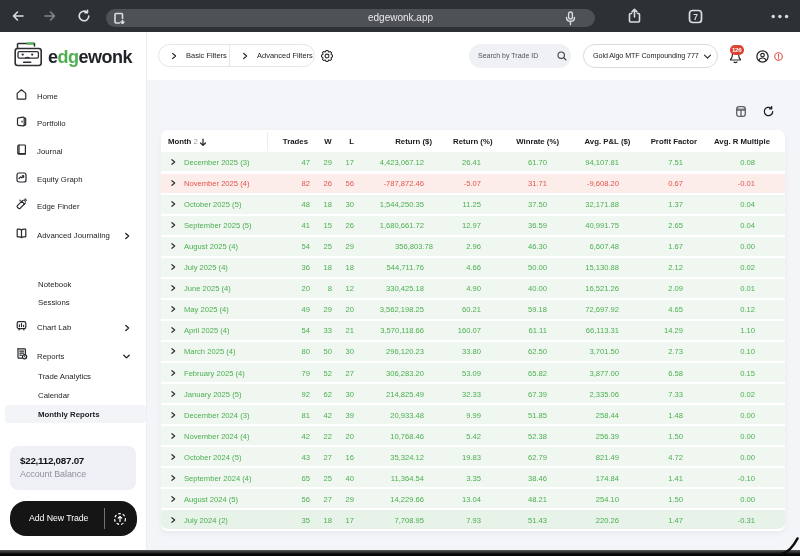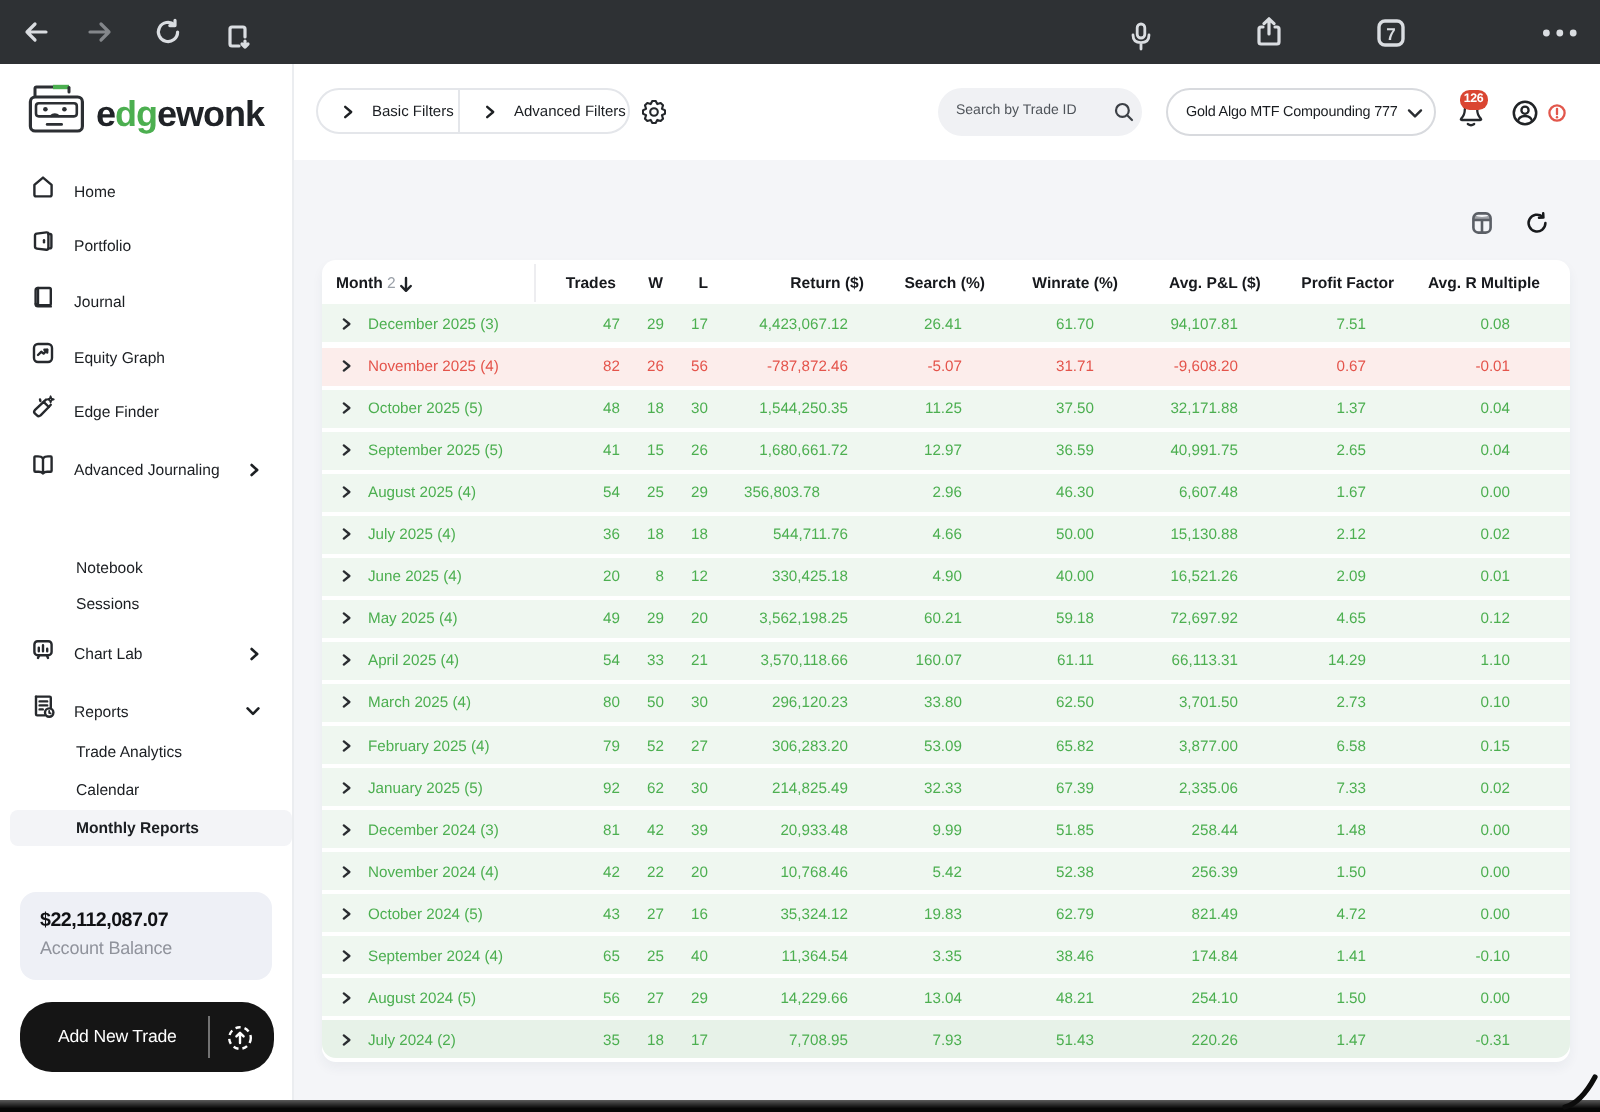--- a/index.html
+++ b/index.html
@@ -65,20 +65,23 @@
       <path d="M12 7 L2.5 7 M6.5 3 L2.5 7 L6.5 11" stroke="#dadde1" stroke-width="1.6" fill="none" stroke-linecap="round" stroke-linejoin="round"></path>
     </svg>
 <svg class="abs" style="left:43px;top:9px" width="14" height="14" viewBox="0 0 14 14">
       <path d="M2 7 L11.5 7 M7.5 3 L11.5 7 L7.5 11" stroke="#84878b" stroke-width="1.6" fill="none" stroke-linecap="round" stroke-linejoin="round"></path>
     </svg>
 <svg class="abs" style="left:77px;top:9px" width="14" height="14" viewBox="0 0 14 14">
       <path d="M11.8 7 A 4.8 4.8 0 1 1 10.2 3.4" stroke="#dadde1" stroke-width="1.6" fill="none" stroke-linecap="round" stroke-linejoin="round"></path>
       <path d="M10.5 1.2 L10.5 3.8 L7.9 3.8" stroke="#dadde1" stroke-width="1.6" fill="none" stroke-linecap="round" stroke-linejoin="round"></path>
     </svg>
 
+  <div id="urlpill">
+      <div id="urltext">edgewonk.app</div>
+    </div>
 
 <svg class="abs" style="left:113px;top:12px" width="13" height="13" viewBox="0 0 13 13">
       <path d="M3 1.5 L8.5 1.5 Q9.5 1.5 9.5 2.5 L9.5 6.5 M3 1.5 Q2 1.5 2 2.5 L2 10 Q2 11 3 11 L6.5 11" stroke="#dadde1" stroke-width="1.6" fill="none" stroke-linecap="round" stroke-linejoin="round"></path>
       <path d="M9.5 8.5 L9.5 11.5 M8 10 L9.5 11.5 L11 10" stroke="#dadde1" stroke-width="1.6" fill="none" stroke-linecap="round" stroke-linejoin="round"></path>
     </svg>
 <svg class="abs" style="left:565px;top:11px" width="11" height="15" viewBox="0 0 11 15">
       <rect x="3.6" y="1" width="3.8" height="7" rx="1.9" stroke="#dadde1" stroke-width="1.4" fill="none"></rect>
       <path d="M1.5 6.5 Q1.5 10.3 5.5 10.3 Q9.5 10.3 9.5 6.5 M5.5 10.5 L5.5 13.5" stroke="#dadde1" stroke-width="1.4" fill="none" stroke-linecap="round"></path>
     </svg>
 <svg class="abs" style="left:627px;top:8px" width="15" height="17" viewBox="0 0 15 17">
@@ -276,21 +279,21 @@
   <div id="thead">
     <span class="hc" style="left:7px">Month <span style="color:#9aa0a8;font-weight:400">2</span></span>
       <svg class="abs" style="left:38px;top:8px" width="8" height="9" viewBox="0 0 8 9">
         <path d="M4 1 L4 7.2 M1.6 5 L4 7.4 L6.4 5" stroke="#202327" stroke-width="1.2" fill="none" stroke-linecap="round" stroke-linejoin="round"></path>
       </svg>
     <div id="hdiv"></div>
     <span class="hc" style="right:477.0px">Trades</span>
     <span class="hc" style="right:453.5px">W</span>
     <span class="hc" style="right:431.0px">L</span>
     <span class="hc" style="right:353.0px">Return ($)</span>
-    <span class="hc" style="right:292.5px">Search (%)</span>
+    <span class="hc" style="right:292.5px">Return (%)</span>
     <span class="hc" style="right:226.0px">Winrate (%)</span>
     <span class="hc" style="right:154.6px">Avg. P&amp;L ($)</span>
     <span class="hc" style="right:88.0px">Profit Factor</span>
     <span class="hc" style="right:15.0px">Avg. R Multiple</span>
   </div>
   <div class="trow g" style="top:22.9px">
 <span class="chev"><svg width="8" height="8" viewBox="0 0 8 8">
           <path d="M2.9 1.7 L5.7 4 L2.9 6.3" stroke="#2a2d31" stroke-width="1.15" fill="none" stroke-linecap="round" stroke-linejoin="round"></path>
         </svg></span>
       <span class="mon">December 2025 (3)</span>
@@ -350,21 +353,21 @@
 <span class="num" style="right:30px">0.04</span>
 </div>
 <div class="trow g" style="top:107.1px">
 <span class="chev"><svg width="8" height="8" viewBox="0 0 8 8">
           <path d="M2.9 1.7 L5.7 4 L2.9 6.3" stroke="#2a2d31" stroke-width="1.15" fill="none" stroke-linecap="round" stroke-linejoin="round"></path>
         </svg></span>
       <span class="mon">August 2025 (4)</span>
 <span class="num" style="right:475px">54</span>
 <span class="num" style="right:453px">25</span>
 <span class="num" style="right:431px">29</span>
-<span class="num" style="right:375px">356,803.78</span>
+<span class="num" style="right:352px">356,803.78</span>
 <span class="num" style="right:304px">2.96</span>
 <span class="num" style="right:238px">46.30</span>
 <span class="num" style="right:166px">6,607.48</span>
 <span class="num" style="right:102px">1.67</span>
 <span class="num" style="right:30px">0.00</span>
 </div>
 <div class="trow g" style="top:128.2px">
 <span class="chev"><svg width="8" height="8" viewBox="0 0 8 8">
           <path d="M2.9 1.7 L5.7 4 L2.9 6.3" stroke="#2a2d31" stroke-width="1.15" fill="none" stroke-linecap="round" stroke-linejoin="round"></path>
         </svg></span>

